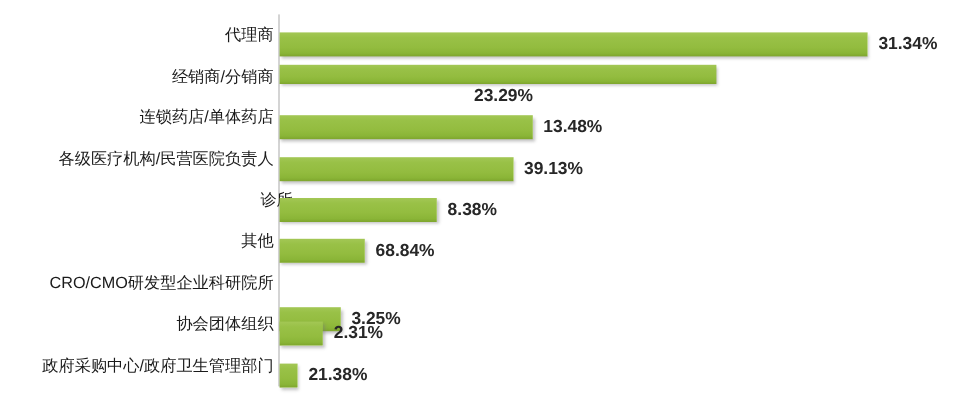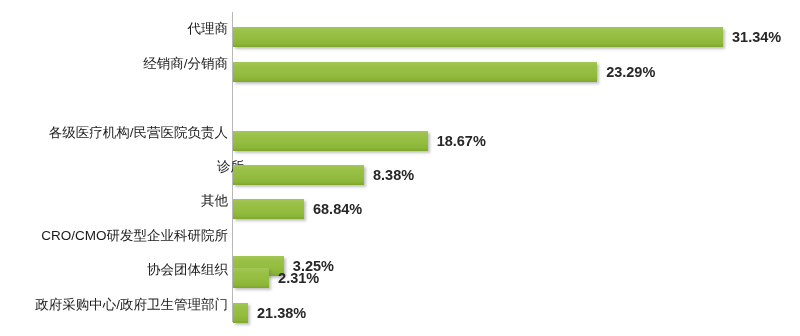--- a/index.html
+++ b/index.html
@@ -92,32 +92,39 @@
   <div class="bar-row" style="top: 12px; height: 34.4444px;">
     <span class="cat-label" style="top: 9.22222px;">代理商</span>
     <span class="bar-wrap" style="top: 7.22222px;">
       <span class="bar" style="width: 490px;"></span>
       <span class="val-label">31.34%</span>
     </span>
   </div>
 
   <div class="bar-row" style="top: 46.4444px; height: 34.4444px;">
     <span class="cat-label" style="top: 9.22222px;">经销商/分销商</span>
-    <span class="bar-wrap" style="top: 7.22222px;">
+    <span class="bar-wrap" style="top: 7.22222px; flex-direction: column;">
       <span class="bar" style="width: 364.138px;"></span>
       <span class="val-label">23.29%</span>
     </span>
   </div>
 
+  <div class="bar-row" style="top: 80.8889px; height: 34.4444px;">
+    <span class="cat-label" style="top: 9.22222px;">连锁药店/单体药店</span>
+    <span class="bar-wrap" style="top: 7.22222px;">
+      <span class="bar" style="width: 210.759px;"></span>
+      <span class="val-label">13.48%</span>
+    </span>
+  </div>
 
   <div class="bar-row" style="top: 115.333px; height: 34.4444px;">
     <span class="cat-label" style="top: 9.22222px;">各级医疗机构/民营医院负责人</span>
     <span class="bar-wrap" style="top: 7.22222px;">
       <span class="bar" style="width: 194.655px;"></span>
-      <span class="val-label">18.67%</span>
+      <span class="val-label">39.13%</span>
     </span>
   </div>
 
   <div class="bar-row" style="top: 149.778px; height: 34.4444px; padding-left: 16px;">
     <span class="cat-label" style="top: 9.22222px;">诊所</span>
     <span class="bar-wrap" style="top: 7.22222px;">
       <span class="bar" style="width: 131.021px;"></span>
       <span class="val-label">8.38%</span>
     </span>
   </div>

